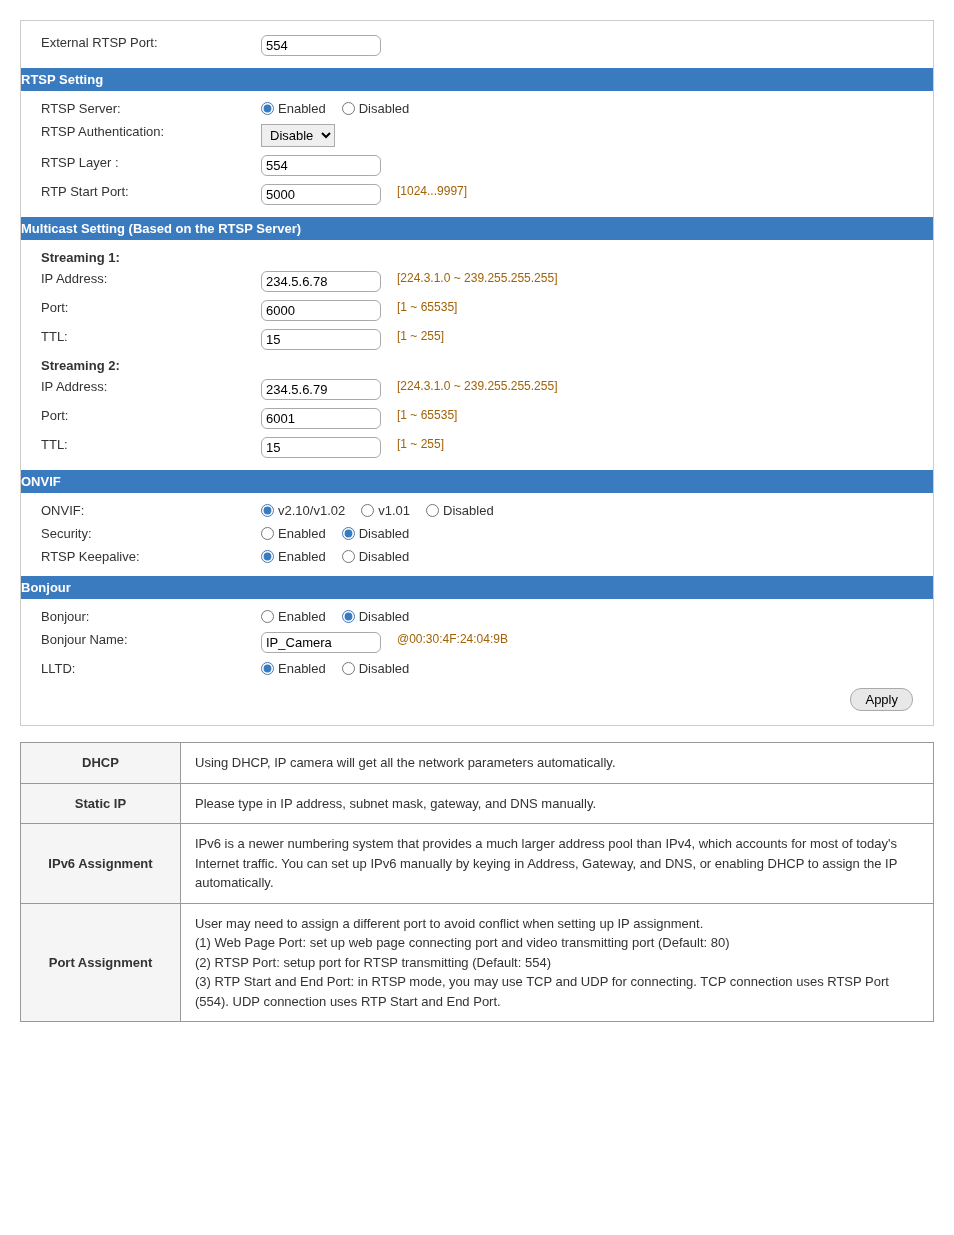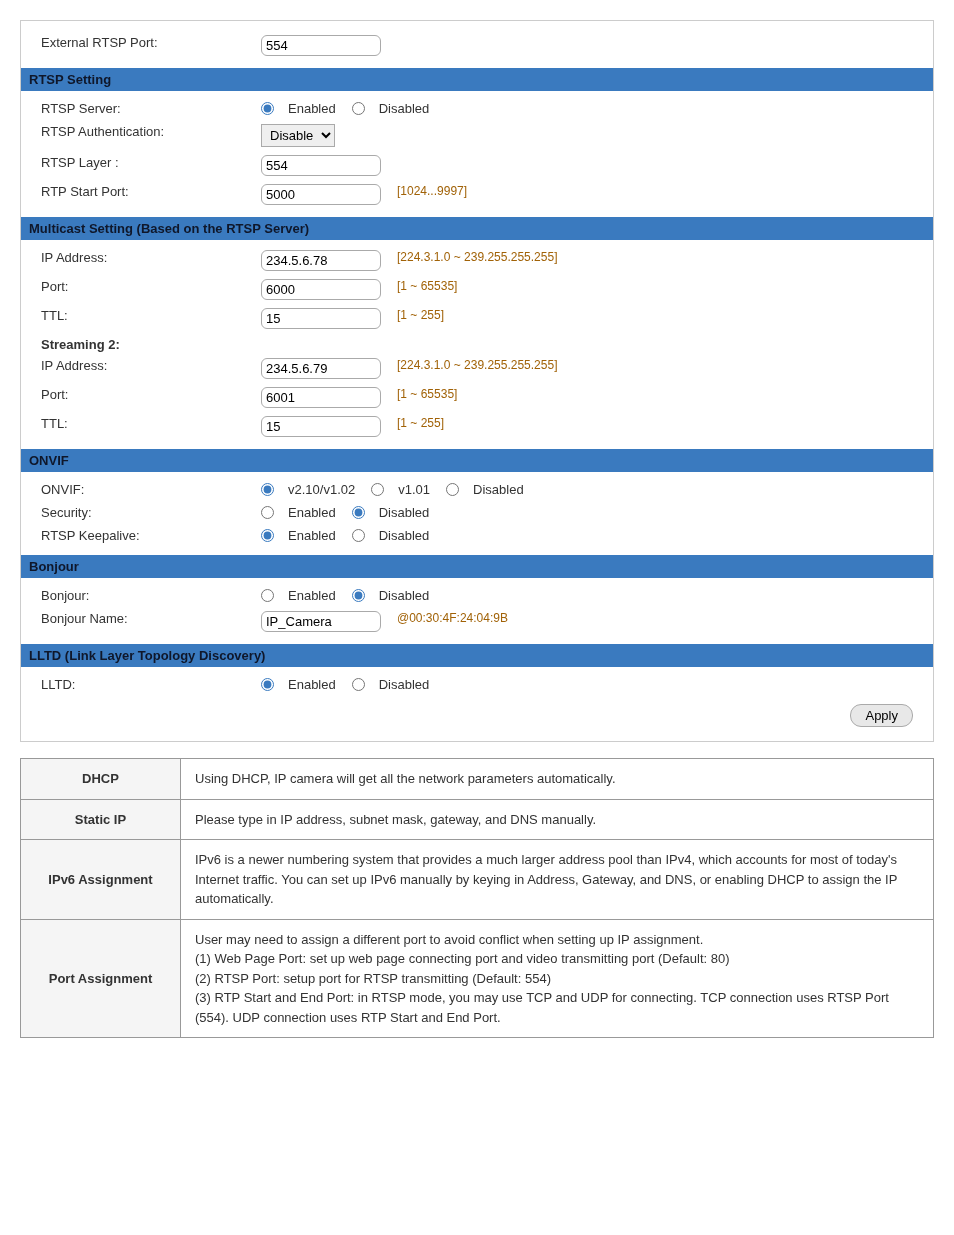--- a/index.html
+++ b/index.html
@@ -35,23 +35,23 @@
     }
 
     .field-hint {
       margin-left: 16px;
       color: #a16207;
       font-size: 12px;
     }
 
     .section-header {
       background: #3a7abf;
-      color: #0f172a;
+      color: #ffffff;
       font-weight: bold;
-      padding: 4px 8px;
+      padding: 4px 0;
       margin: 8px -20px 6px -20px;
       font-size: 13px;
     }
 
     .sub-header {
       font-weight: bold;
       padding: 4px 0 2px 0;
       color: #333;
     }
 
@@ -70,21 +70,21 @@
 
     .radio-group {
       display: flex;
       align-items: center;
       gap: 16px;
     }
 
     .radio-item {
       display: flex;
       align-items: center;
-      gap: 14px;
+      gap: 4px;
     }
 
     .apply-row {
       display: flex;
       justify-content: flex-end;
       padding-top: 8px;
     }
 
     .apply-btn {
       background: #e8e8e8;
@@ -168,20 +168,21 @@
 
   <div class="field-row">
     <div class="field-label">RTP Start Port:</div>
     <input type="text" class="field-value" value="5000" style="">
     <span class="field-hint">[1024...9997]</span>
   </div>
 
 
   <div class="section-header">Multicast Setting (Based on the RTSP Server)</div>
 
+  <div class="sub-header">Streaming 1:</div>
 
   <div class="field-row">
     <div class="field-label">IP Address:</div>
     <input type="text" class="field-value" value="234.5.6.78" style="">
     <span class="field-hint">[224.3.1.0 ~ 239.255.255.255]</span>
   </div>
 
   <div class="field-row">
     <div class="field-label">Port:</div>
     <input type="text" class="field-value" value="6000" style="">
@@ -277,21 +278,20 @@
       </label>
     </div>
   </div>
 
   <div class="field-row">
     <div class="field-label">Bonjour Name:</div>
     <input type="text" class="field-value" value="IP_Camera" style="">
     <span class="field-hint">@00:30:4F:24:04:9B</span>
   </div>
 
-  <div class="section-header">LLTD (Link Layer Topology Discovery)</div>
 
   <div class="field-row">
     <div class="field-label">LLTD:</div>
     <div class="radio-group">
       <label class="radio-item">
         <input type="radio" name="lltd" checked="" style="">
         <span>Enabled</span>
       </label>
       <label class="radio-item">
         <input type="radio" name="lltd" style="">

